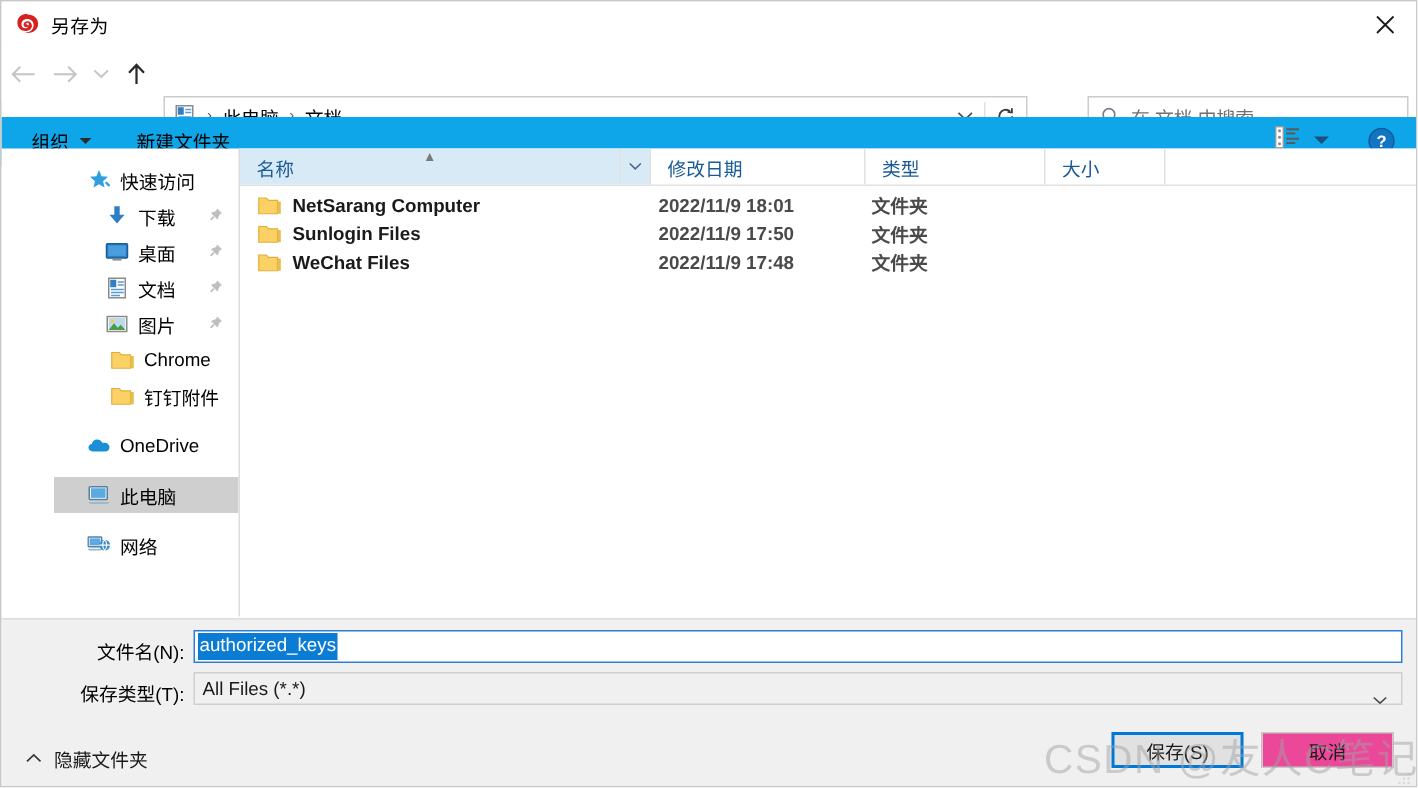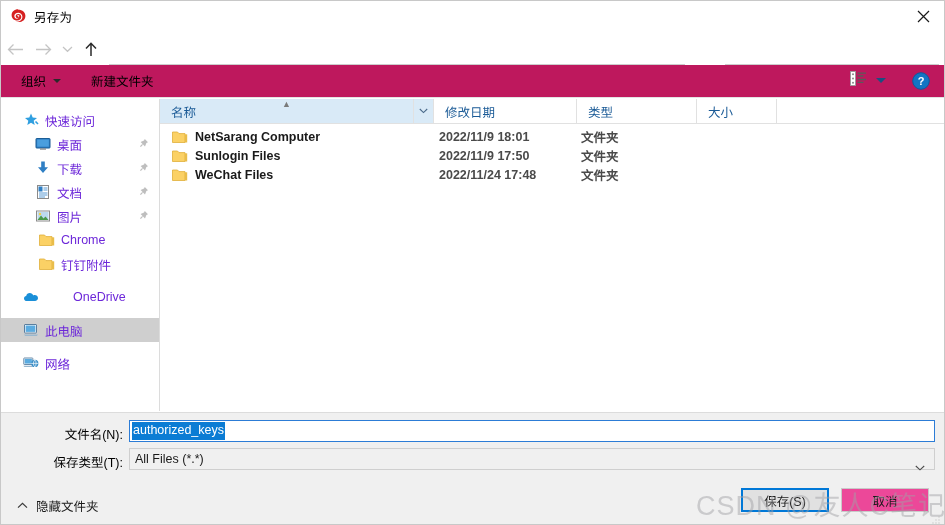--- a/index.html
+++ b/index.html
@@ -128,23 +128,23 @@
     display: flex;
   }
   .search-ph {
     font-size: 12.5px;
     color: #707070;
   }
 
   
   .toolbar {
     position: absolute;
-    left: 0; top: 64px;
+    left: 0; top: 77px;
     width: 945px; height: 32px;
-    background: #be185d;
+    background: #0ea5e9;
     border-bottom: 1px solid #e3e3e3;
   }
   .tb-item {
     position: absolute;
     top: 0; height: 31px;
     display: flex; align-items: center;
     font-size: 12.5px; color: #000;
     padding: 0 8px;
   }
   .tb-caret {
@@ -183,22 +183,23 @@
     background: #ffffff;
     border-right: 1px solid #dcdcdc;
     overflow: hidden;
   }
   .sb-row {
     position: relative;
     height: 24px;
     display: flex;
     align-items: center;
     font-size: 12.5px;
-    color: #6d28d9;
+    color: #000000;
     white-space: nowrap;
+    margin-left: 35px;
   }
   .sb-row.selected { background: #cfcfcf; }
   .sb-ico {
     width: 16px; height: 16px;
     flex: none;
     display: flex; align-items: center; justify-content: center;
   }
   .sb-label { margin-left: 6px; }
   .sb-pin {
     position: absolute;
@@ -487,52 +488,52 @@
           <path d="M8 1.4 L9.7 5.5 L14 5.9 L10.7 8.8 L11.7 13 L8 10.8 L4.3 13 L5.3 8.8 L2 5.9 L6.3 5.5 Z" fill="#2f9fe0"></path>
           <path d="M12.5 9.5 L15 12" stroke="#2f9fe0" stroke-width="1.6"></path>
         </svg>
       </span>
       <span class="sb-label">快速访问</span>
     </div>
 
     <div class="sb-row" style="padding-left:34px;">
       <span class="sb-ico">
         <svg width="16" height="16" viewBox="0 0 16 16">
+          <path d="M6.2 1.5 H9.8 V7.2 H13 L8 13 L3 7.2 H6.2 Z" fill="#2f7fc4"></path>
+        </svg>
+      </span>
+      <span class="sb-label">下载</span>
+      <span class="sb-pin">
+        <svg width="11" height="11" viewBox="0 0 11 11">
+          <path d="M6.8 1 L10 4.2 L8.4 5 L7 8.4 L2.6 4 L6 2.6 Z" fill="#8a8a8a"></path>
+          <path d="M2.4 8.6 L4.6 6.4" stroke="#8a8a8a" stroke-width="1.2"></path>
+        </svg>
+      </span>
+    </div>
+
+    <div class="sb-row" style="padding-left:34px;">
+      <span class="sb-ico">
+        <svg width="16" height="16" viewBox="0 0 16 16">
           <rect x="1" y="2.5" width="14" height="9.5" rx="0.6" fill="#2f7fc4" stroke="#1b5d96" stroke-width="1"></rect>
           <rect x="2.2" y="3.6" width="11.6" height="7" fill="#4a9ede"></rect>
           <rect x="5" y="12.4" width="6" height="1.3" fill="#8a8a8a"></rect>
         </svg>
       </span>
       <span class="sb-label">桌面</span>
       <span class="sb-pin">
         <svg width="11" height="11" viewBox="0 0 11 11">
           <path d="M6.8 1 L10 4.2 L8.4 5 L7 8.4 L2.6 4 L6 2.6 Z" fill="#8a8a8a"></path>
           <path d="M2.4 8.6 L4.6 6.4" stroke="#8a8a8a" stroke-width="1.2"></path>
         </svg>
       </span>
     </div>
 
     <div class="sb-row" style="padding-left:34px;">
       <span class="sb-ico">
         <svg width="16" height="16" viewBox="0 0 16 16">
-          <path d="M6.2 1.5 H9.8 V7.2 H13 L8 13 L3 7.2 H6.2 Z" fill="#2f7fc4"></path>
-        </svg>
-      </span>
-      <span class="sb-label">下载</span>
-      <span class="sb-pin">
-        <svg width="11" height="11" viewBox="0 0 11 11">
-          <path d="M6.8 1 L10 4.2 L8.4 5 L7 8.4 L2.6 4 L6 2.6 Z" fill="#8a8a8a"></path>
-          <path d="M2.4 8.6 L4.6 6.4" stroke="#8a8a8a" stroke-width="1.2"></path>
-        </svg>
-      </span>
-    </div>
-
-    <div class="sb-row" style="padding-left:34px;">
-      <span class="sb-ico">
-        <svg width="16" height="16" viewBox="0 0 16 16">
           <rect x="2.5" y="1.5" width="11" height="13" fill="#ffffff" stroke="#8a8a8a" stroke-width="1"></rect>
           <rect x="3.5" y="2.5" width="4" height="5" fill="#2f7fc4"></rect>
           <path d="M8.5 4 H12.5 M8.5 6 H12.5 M4 9 H12.5 M4 11 H12.5 M4 13 H10" stroke="#5a9bd4" stroke-width="1"></path>
         </svg>
       </span>
       <span class="sb-label">文档</span>
       <span class="sb-pin">
         <svg width="11" height="11" viewBox="0 0 11 11">
           <path d="M6.8 1 L10 4.2 L8.4 5 L7 8.4 L2.6 4 L6 2.6 Z" fill="#8a8a8a"></path>
           <path d="M2.4 8.6 L4.6 6.4" stroke="#8a8a8a" stroke-width="1.2"></path>
@@ -573,21 +574,21 @@
         <svg width="16" height="14" viewBox="0 0 16 14">
           <path d="M0.5 2 H5.5 L7 3.6 H13 V12.5 H0.5 Z" fill="#fbd165" stroke="#e0af3a" stroke-width=".8"></path>
           <path d="M13 4.3 L15.2 4.3 L15.2 12.5 L13 12.5 Z" fill="#e9bd4a"></path>
         </svg>
       </span>
       <span class="sb-label">钉钉附件</span>
     </div>
 
     <div class="sb-gap"></div>
 
-    <div class="sb-row" style="padding-left:22px;gap:28px;">
+    <div class="sb-row" style="padding-left:22px;">
       <span class="sb-ico">
         <svg width="16" height="16" viewBox="0 0 16 16">
           <path d="M4 12 C2 12 1 10.8 1 9.4 C1 8.1 2 7.1 3.2 7 C3.4 5.2 5 4 6.8 4 C8.4 4 9.8 5 10.3 6.4 C10.7 6.2 11.1 6.1 11.6 6.1 C13.4 6.1 15 7.4 15 9.1 C15 10.8 13.7 12 12 12 Z" fill="#1a8fd8"></path>
         </svg>
       </span>
       <span class="sb-label">OneDrive</span>
     </div>
 
     <div class="sb-gap"></div>
 
@@ -675,21 +676,21 @@
       <div class="frow">
         <span class="fcell" style="left:12px;">
           <span class="folder-ico">
             <svg width="16" height="14" viewBox="0 0 16 14">
               <path d="M0.5 2 H5.5 L7 3.6 H13 V12.5 H0.5 Z" fill="#fbd165" stroke="#e0af3a" stroke-width=".8"></path>
               <path d="M13 4.3 L15.2 4.3 L15.2 12.5 L13 12.5 Z" fill="#e9bd4a"></path>
             </svg>
           </span>
           <span class="fname">WeChat Files</span>
         </span>
-        <span class="fcell fmeta" style="left:279px;">2022/11/24 17:48</span>
+        <span class="fcell fmeta" style="left:279px;">2022/11/9 17:48</span>
         <span class="fcell fmeta" style="left:421px;">文件夹</span>
         <span class="fcell fmeta" style="left:541px;"></span>
       </div>
     </div>
   </div>
 
   <div class="bottom"></div>
 
   <span class="field-label" style="left:40px; top:423px; width:82px;">文件名(N):</span>
   <div class="filename-input">

